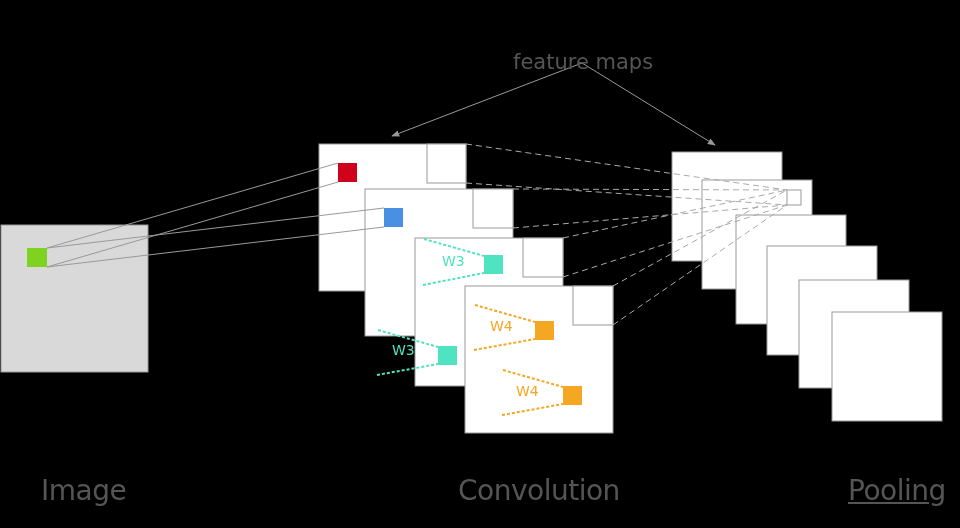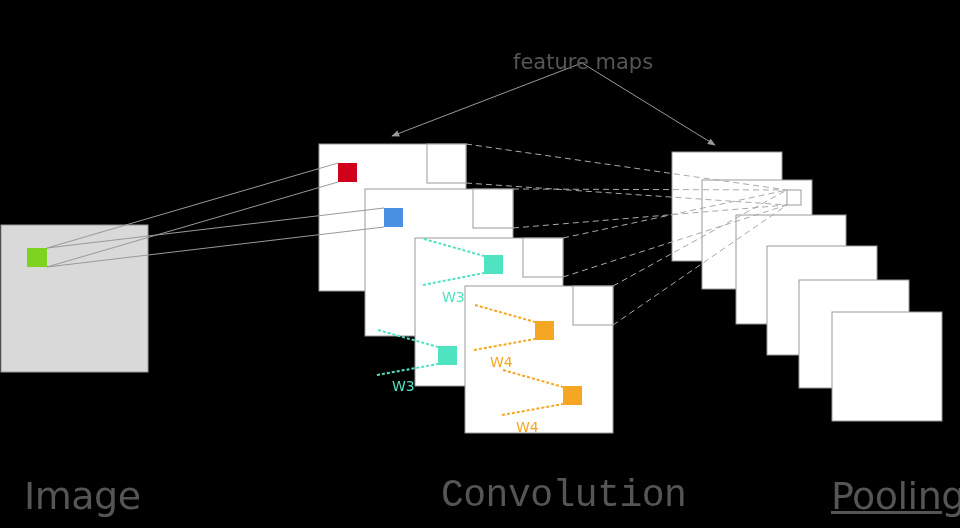--- a/index.html
+++ b/index.html
@@ -1,20 +1,20 @@
 <!DOCTYPE html>
 <html><head>
 <meta charset="utf-8">
 <style>
   html, body { margin: 0; padding: 0; background: #000; }
   body { width: 960px; height: 528px; overflow: hidden; position: relative; font-family: "DejaVu Sans", sans-serif; }
   svg { position: absolute; left: 0; top: 0; }
-  .stage-label { position: absolute; top: 474px; font-size: 38px; color: #555; font-family: "DejaVu Sans", sans-serif; letter-spacing: -0.5px; }
+  .stage-label { position: absolute; top: 474px; font-size: 28px; color: #555; font-family: "DejaVu Sans", sans-serif; letter-spacing: -0.5px; margin-left: 17px; }
   .fm-label { position: absolute; left: 513px; top: 34px; font-size: 21px; color: #555; margin-top: 16px; }
-  .w-label { position: absolute; font-size: 14px; font-family: "DejaVu Sans", sans-serif; margin-top: 36px; }
+  .w-label { position: absolute; font-size: 14px; font-family: "DejaVu Sans", sans-serif; }
 </style>
 </head>
 <body>
 
 <svg width="960" height="528" viewBox="0 0 960 528">
   <defs>
     <marker id="arrow" viewBox="0 0 10 10" refX="9" refY="5" markerWidth="8" markerHeight="8" orient="auto">
       <path d="M0,1 L10,5 L0,9 z" fill="#999"></path>
     </marker>
   </defs>
@@ -88,14 +88,14 @@
 </svg>
 
 <div class="fm-label">feature maps</div>
 
 <div class="w-label" style="left:442px; top:253px; color:#50e3c2;">W3</div>
 <div class="w-label" style="left:392px; top:342px; color:#50e3c2;">W3</div>
 <div class="w-label" style="left:490px; top:318px; color:#f5a623;">W4</div>
 <div class="w-label" style="left:516px; top:383px; color:#f5a623;">W4</div>
 
 <div class="stage-label" style="left:24px;">Image</div>
-<div class="stage-label" style="left:441px;font-family:Liberation Mono, monospace;">Convolution</div>
+<div class="stage-label" style="left:441px;">Convolution</div>
 <div class="stage-label" style="left:831px;text-decoration:underline;">Pooling</div>
 
 </body></html>

